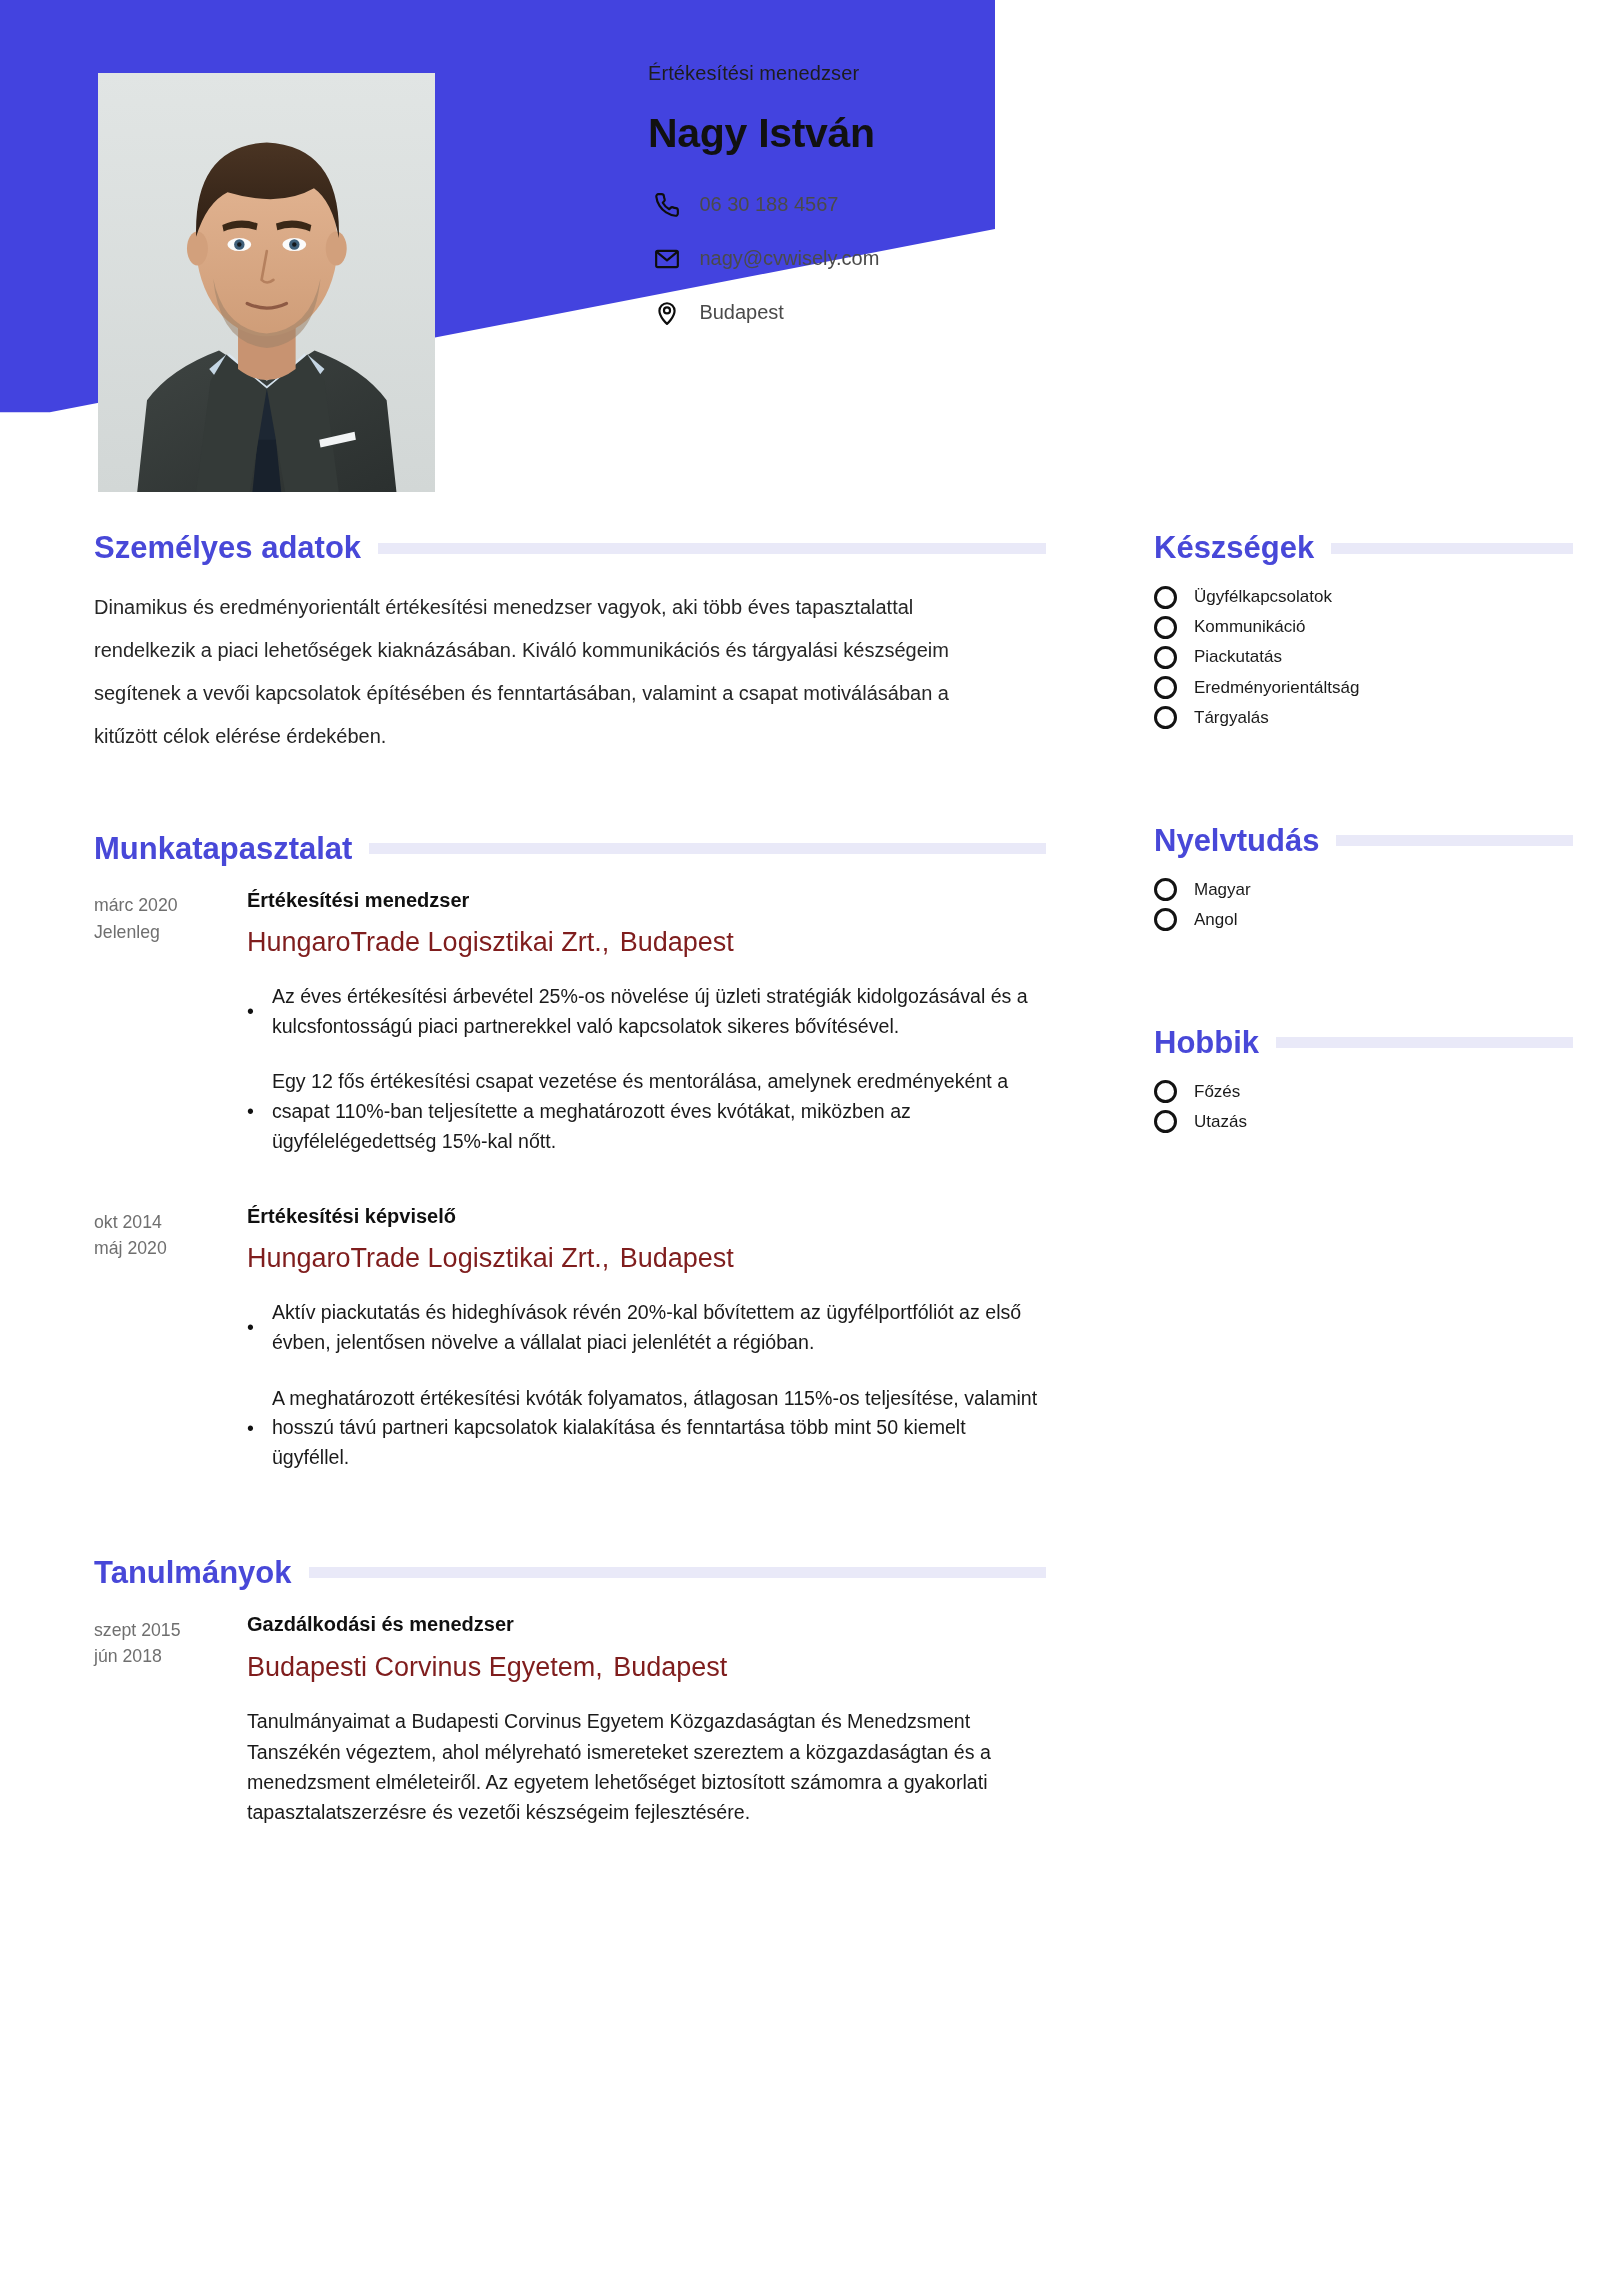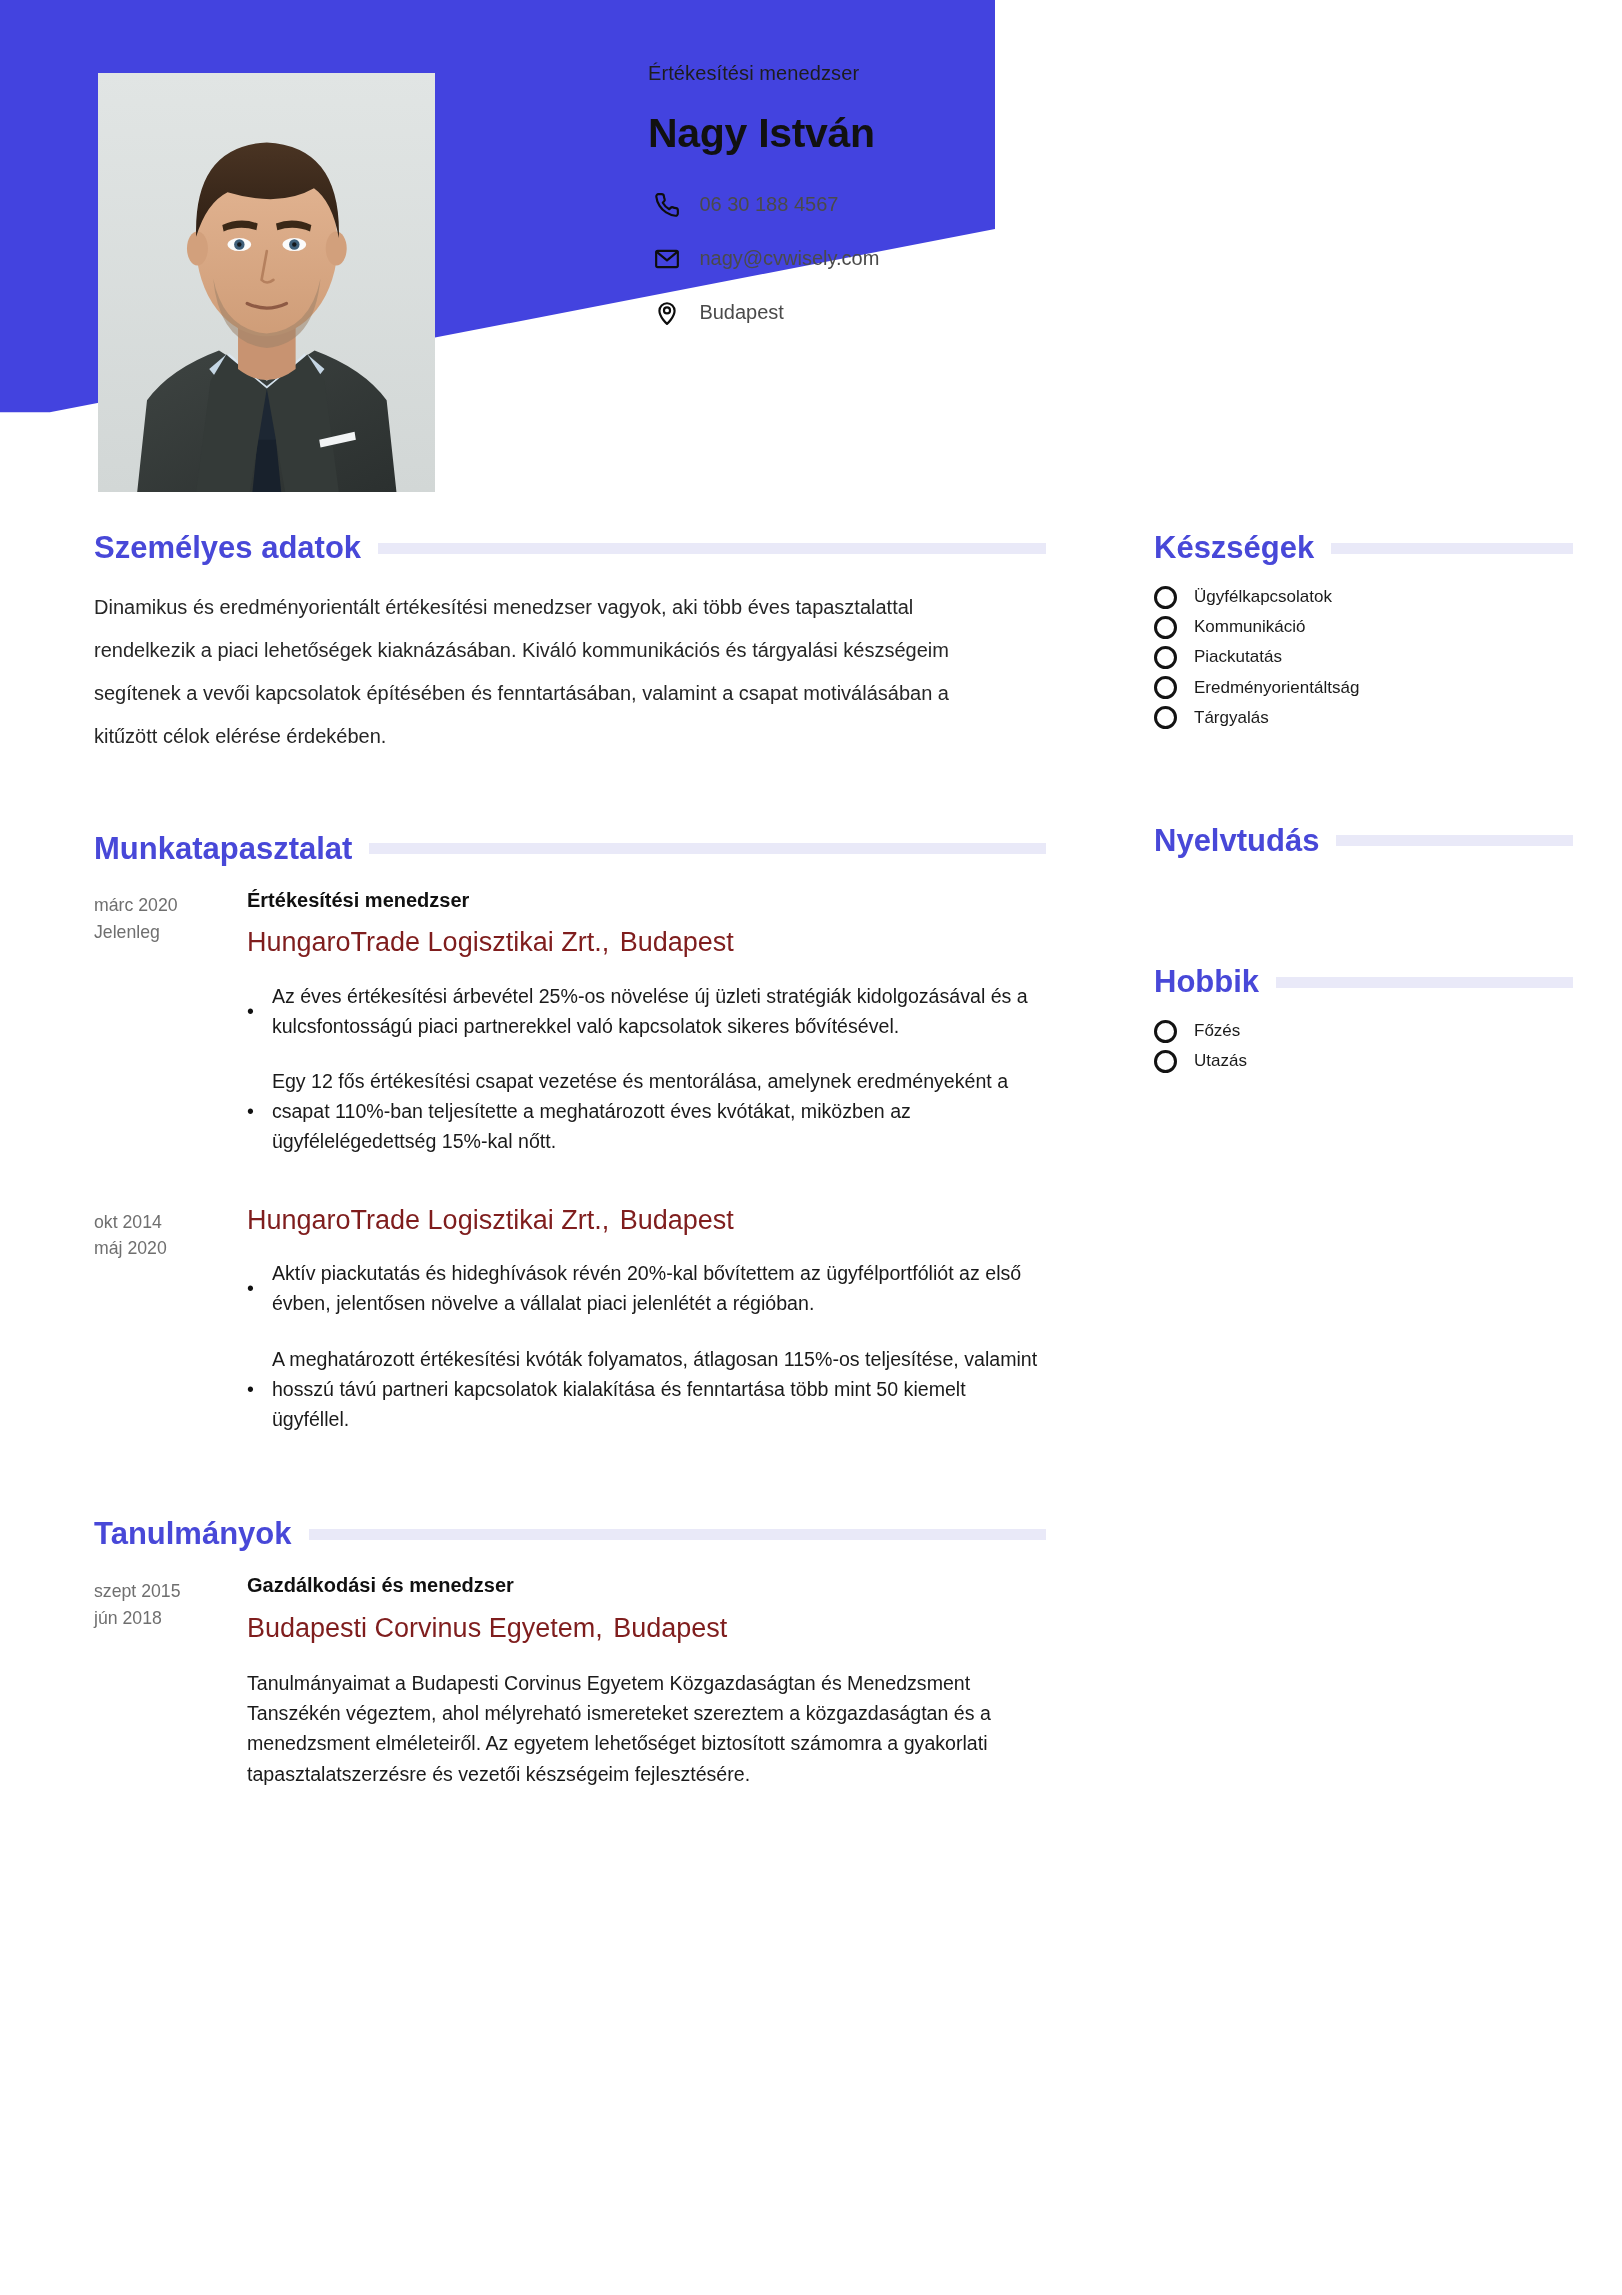--- a/index.html
+++ b/index.html
@@ -353,20 +353,21 @@
           </div>
         </div>
       </div>
 
       <div class="entry">
         <div class="entry-dates">
           <div>okt 2014</div>
           <div>máj 2020</div>
         </div>
         <div class="entry-main">
+          <div class="entry-role">Értékesítési képviselő</div>
           <div class="entry-org">
             <span>HungaroTrade Logisztikai Zrt.,</span><span class="sep"></span><span>Budapest</span>
           </div>
           <div class="bullet">
             <span class="dot">•</span>
             <span class="btext">Aktív piackutatás és hideghívások révén 20%-kal bővítettem az ügyfélportfóliót az első évben, jelentősen növelve a vállalat piaci jelenlétét a régióban.</span>
           </div>
           <div class="bullet">
             <span class="dot">•</span>
             <span class="btext">A meghatározott értékesítési kvóták folyamatos, átlagosan 115%-os teljesítése, valamint hosszú távú partneri kapcsolatok kialakítása és fenntartása több mint 50 kiemelt ügyféllel.</span>
@@ -430,20 +431,30 @@
       </div>
     </div>
 
     <div class="gap-xl"></div>
 
     <div class="section">
       <div class="sec-head">
         <span class="title">Nyelvtudás</span>
         <span class="rule"></span>
       </div>
+      <div class="chip-list">
+        <div class="chip">
+          <span class="ring"></span>
+          <span class="chip-label">Magyar</span>
+        </div>
+        <div class="chip">
+          <span class="ring"></span>
+          <span class="chip-label">Angol</span>
+        </div>
+      </div>
     </div>
 
     <div class="gap-xl"></div>
 
     <div class="section">
       <div class="sec-head">
         <span class="title">Hobbik</span>
         <span class="rule"></span>
       </div>
       <div class="chip-list">

